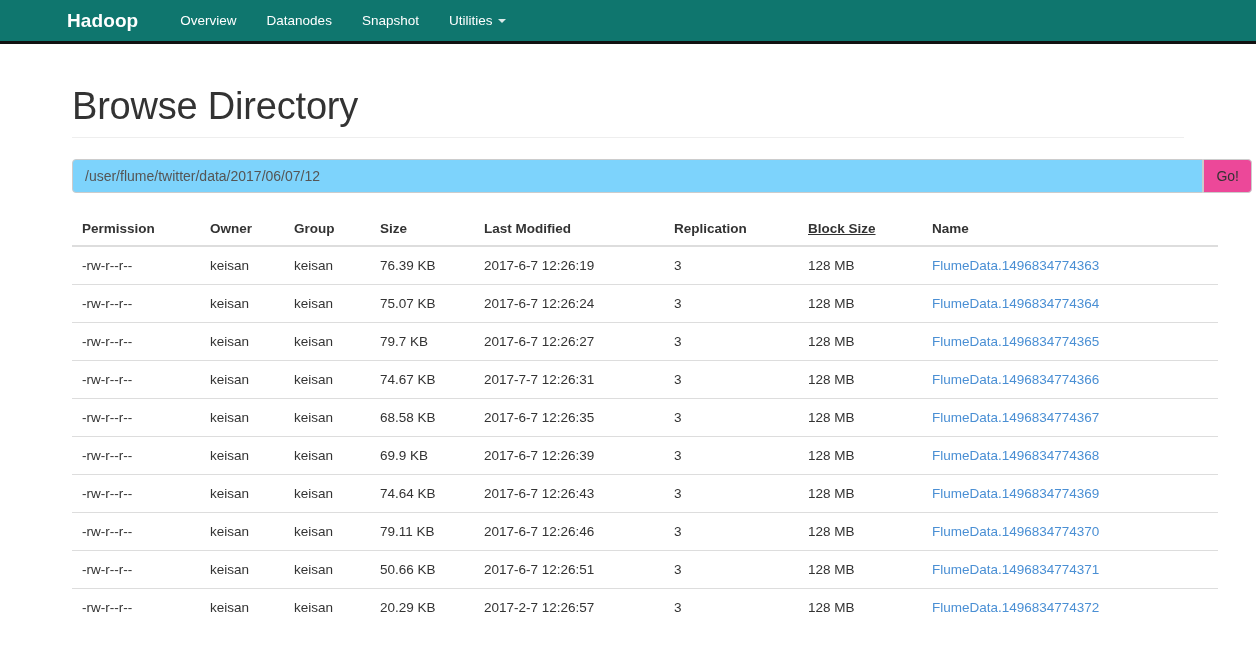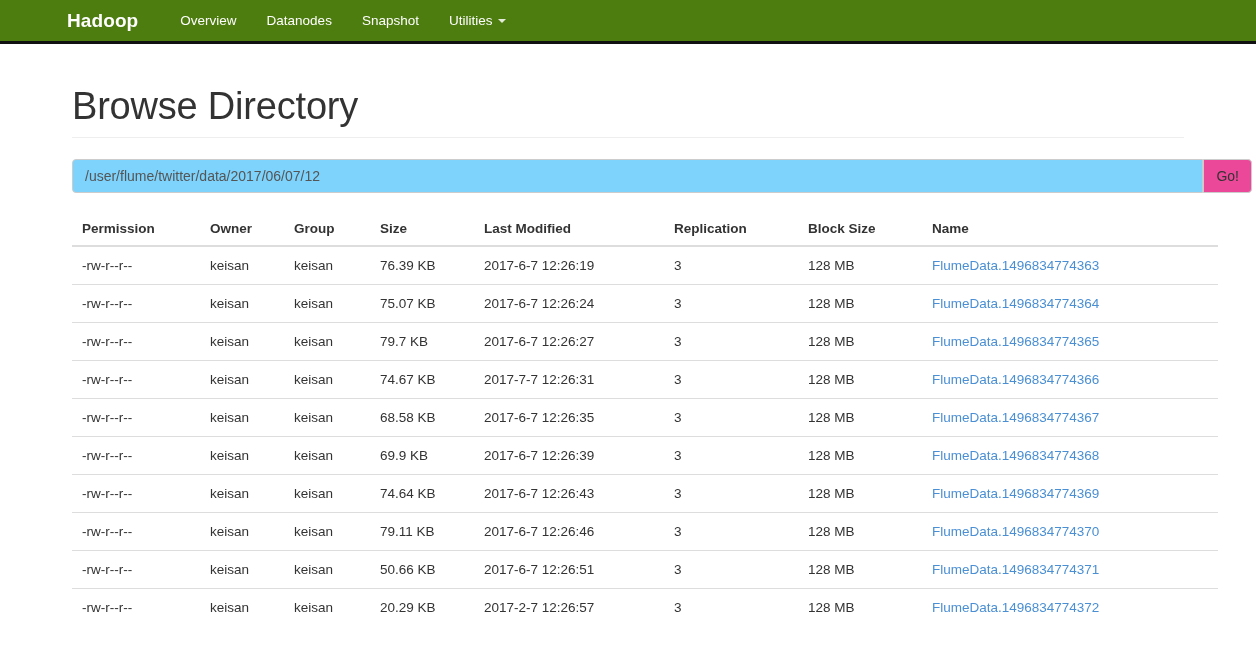--- a/index.html
+++ b/index.html
@@ -11,21 +11,21 @@
     height: 662px;
     overflow: hidden;
     background: #ffffff;
     font-family: "Liberation Sans", sans-serif;
     color: #333333;
   }
 
   
   .navbar {
     height: 44px;
-    background: #4d7c0f;
+    background: #0f766e;
     border-bottom: 3px solid #111111;
     display: flex;
     align-items: center;
     padding-left: 52px;
     white-space: nowrap;
   }
   .navbar-brand {
     color: #ffffff;
     font-size: 19px;
     font-weight: bold;
@@ -144,21 +144,21 @@
     white-space: nowrap;
     vertical-align: middle;
   }
   table.files tbody tr:first-child td { border-top: none; }
   .col-permission { width: 128px; }
   .col-owner      { width: 84px; }
   .col-group      { width: 86px; }
   .col-size       { width: 104px; }
   .col-modified   { width: 190px; }
   .col-replication{ width: 134px; }
-  .col-blocksize  { width: 124px; }
+  .col-blocksize  { width: 124px; text-decoration: underline; }
   .col-name       { width: auto; }
   .file-link {
     color: #4a8fd4;
     text-decoration: none;
     cursor: pointer;
   }
 </style>
 </head>
 <body>
 

